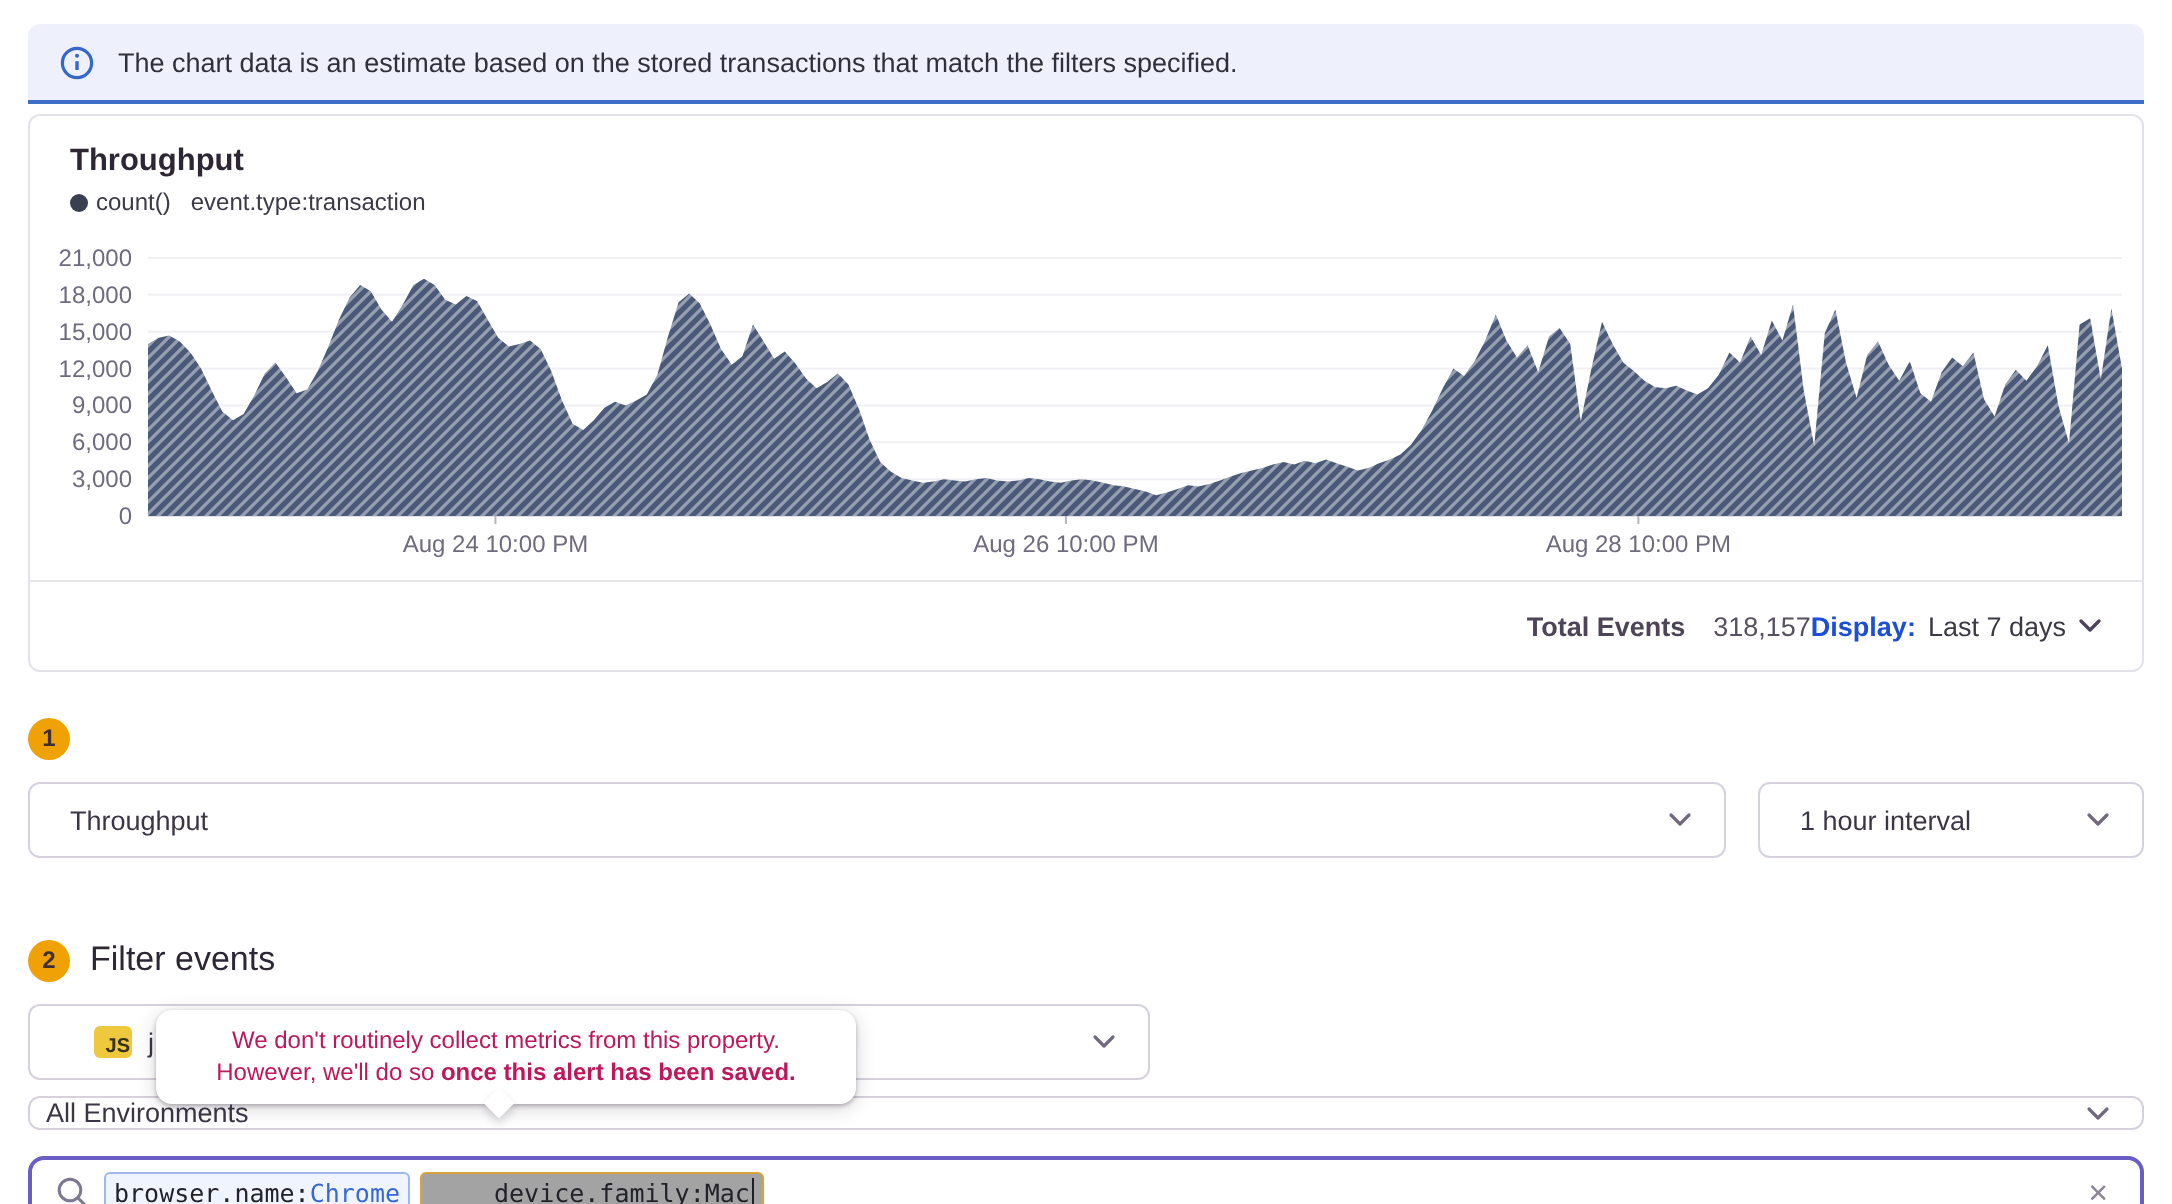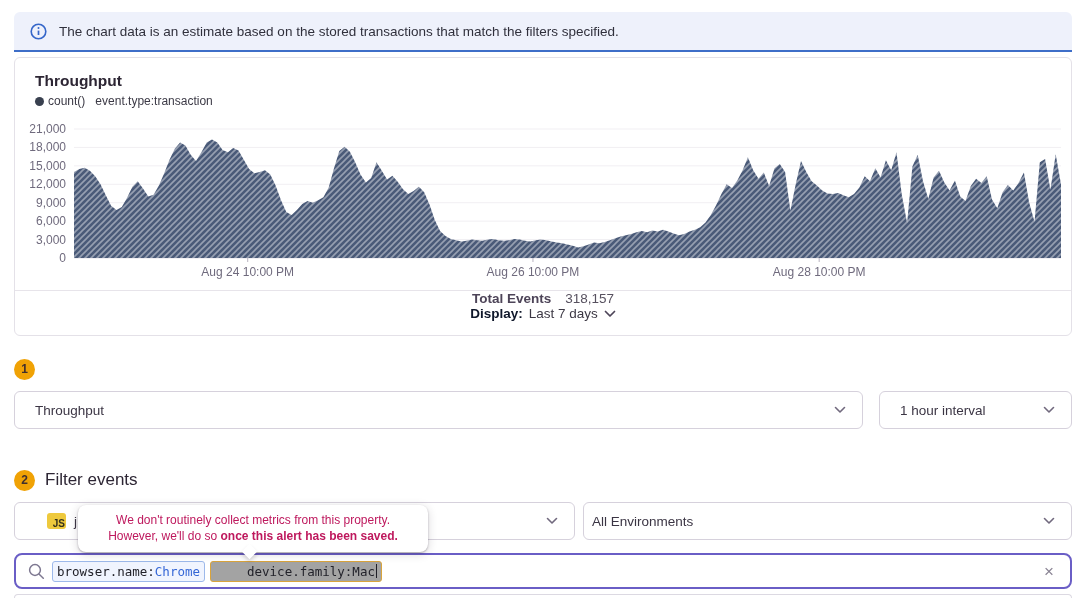--- a/index.html
+++ b/index.html
@@ -21,42 +21,42 @@
   .chart-panel {
     border: 1px solid #e4e1e8; border-radius: 6px; margin-bottom: 20px;
     padding-top: 14px; overflow: hidden;
   }
   .chart-title { font-size: 15.5px; font-weight: 700; margin: 0 0 4px 20px; color: #2d2634; }
   .chart-legend { display: flex; align-items: center; gap: 10px; margin-left: 20px; font-size: 12px; color: #3c3a46; }
   .legend-bullet { width: 9px; height: 9px; border-radius: 50%; background: #39404f; display: inline-block; margin-right: 4px; vertical-align: -1px; }
   .chart-svg { display: block; margin-top: 4px; }
   .panel-divider { border-top: 1px solid #e7e4ea; }
   .panel-footer {
-    height: 44px; display: flex; align-items: center; justify-content: flex-start; padding: 0 20px; flex-direction: column;
+    height: 44px; display: flex; align-items: center; justify-content: flex-end; padding: 0 20px;
   }
   .footer-left { display: flex; align-items: baseline; gap: 14px; font-size: 13.5px; }
   .total-label { font-weight: 700; color: #4d4458; }
   .total-value { color: #57515f; }
   .display-dd { display: flex; align-items: center; gap: 6px; font-size: 13.5px; cursor: pointer; }
-  .display-label { font-weight: 700; color: #0f172a; }
+  .display-label { font-weight: 700; color: #1d4ed8; }
   .display-value { color: #3c3844; }
 
   
   .section-head { display: flex; align-items: center; gap: 10px; margin-top: 20px; height: 26px; }
   .section-head.second { margin-top: 38px; }
   .step-badge {
     width: 21px; height: 21px; border-radius: 50%; background: var(--step-badge-bg, #f0a205);
     color: rgba(43,34,51,0.9); font-size: 12px; font-weight: 700;
     display: flex; align-items: center; justify-content: center;
   }
   .section-title { font-size: 17px; font-weight: 500; color: #2d2634; }
 
   
   .select-row { display: flex; gap: 16px; margin-top: 9px; }
-  .select-row.filters { gap: 8px; }
+  .select-row.filters { gap: 8px; flex-direction: column; }
   .sel {
     height: 38px; background: #fff; border: 1px solid #d6d1dc; border-radius: 6px;
     display: flex; align-items: center; padding: 0 16px 0 20px; font-size: 13.5px; color: #3b3544;
     cursor: pointer;
   }
   .sel .grow { flex: 1; }
   .sel-metric { flex: 1; }
   .sel-interval { width: 193px; flex: none; }
   .sel-project { width: 561px; flex: none; padding-left: 32px; }
   .sel-env { flex: 1; padding-left: 8px; }

